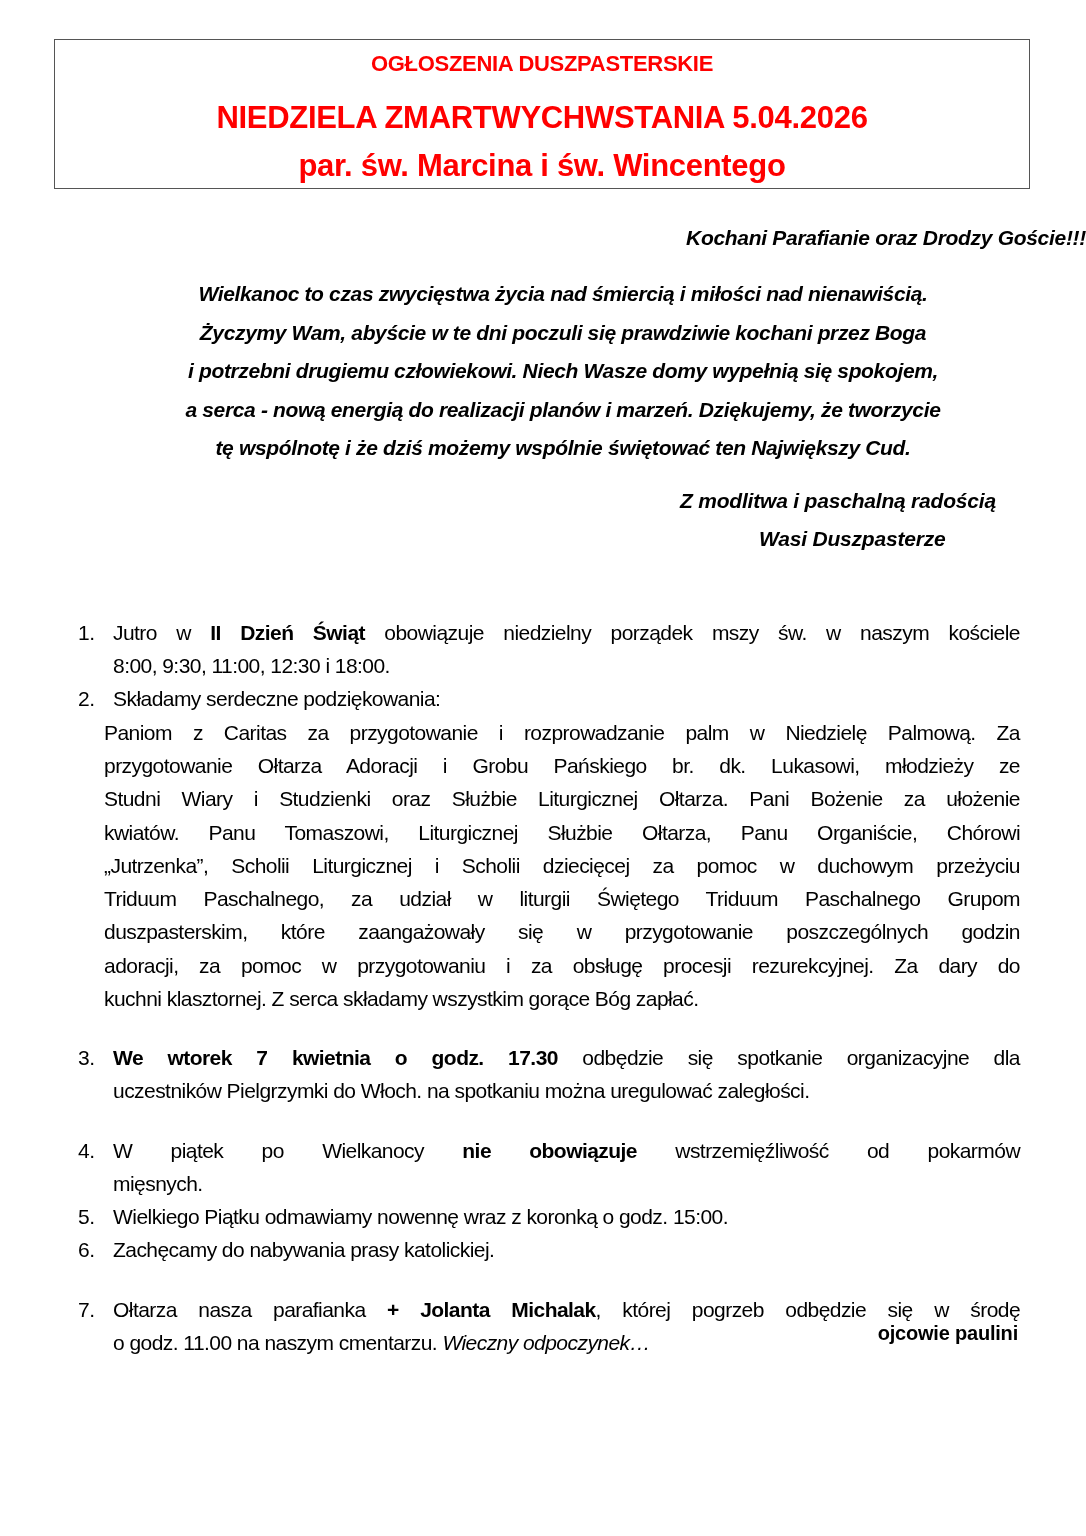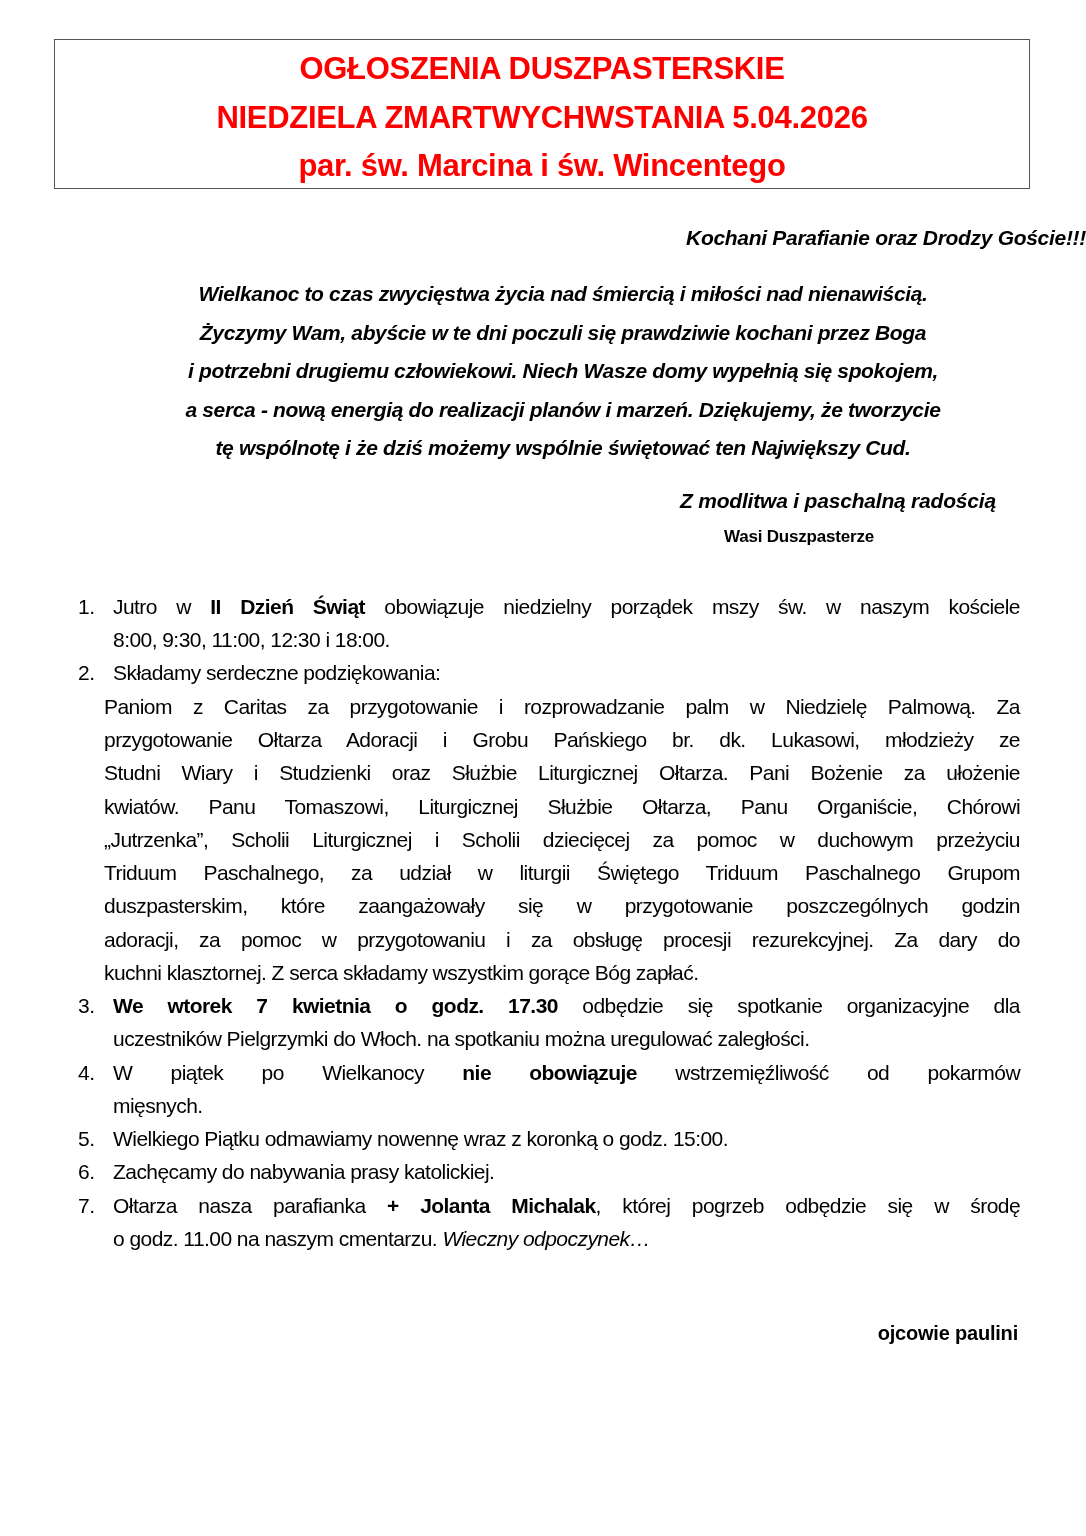--- a/index.html
+++ b/index.html
@@ -5,42 +5,42 @@
     html, body { margin: 0; padding: 0; background: #ffffff; }
     body {
       width: 1086px; height: 1536px; position: relative; overflow: hidden;
       font-family: "Liberation Sans", sans-serif; color: #000;
     }
     .title-box {
       position: absolute; left: 54px; top: 39px; width: 976px; height: 150px;
       border: 1px solid #555; box-sizing: border-box;
       text-align: center; color: #ff0000; font-weight: bold;
     }
-    .title-box .t1 { position: absolute; left: 0; right: 0; top: 11px; font-size: 31px; letter-spacing: -0.3px; }
+    .title-box .t1 { position: absolute; left: 0; right: 0; top: 11px; font-size: 22px; letter-spacing: -0.3px; }
     .title-box .t2 { position: absolute; left: 0; right: 0; top: 60px; font-size: 31px; letter-spacing: -0.3px; }
     .title-box .t3 { position: absolute; left: 0; right: 0; top: 108px; font-size: 31px; letter-spacing: -0.3px; }
 
     .greeting {
       position: absolute; left: 0; right: 0; top: 226px; text-align: right;
       font-style: italic; font-weight: bold; font-size: 21px; letter-spacing: -0.3px;
     }
     .wish {
       position: absolute; left: 90px; width: 946px; top: 275px; text-align: center;
       font-style: italic; font-weight: bold; font-size: 21px; line-height: 38.5px; letter-spacing: -0.35px;
     }
     .wish div { white-space: nowrap; }
 
     .sign1 { position: absolute; left: 650px; top: 489px; font-style: italic; font-weight: bold; font-size: 21px; letter-spacing: -0.2px; margin-left: 30px; }
-    .sign2 { position: absolute; left: 724px; top: 527px; font-weight: bold; font-size: 17px; letter-spacing: -0.2px; }
+    .sign2 { position: absolute; left: 759px; top: 527px; font-style: italic; font-weight: bold; font-size: 21px; letter-spacing: -0.2px; }
 
     .list { position: absolute; left: 78px; width: 942px; top: 590px; font-size: 21px; letter-spacing: -0.55px; }
     .li { position: relative; padding-left: 35px; line-height: 33.2px; }
     .li .num { position: absolute; left: 0; top: 0; }
     .li .line { white-space: nowrap; }
-    .li .just { text-align: justify; text-align-last: justify; white-space: normal; }
+    .li .just { text-align: justify; text-align-last: justify; white-space: normal; margin-top: 26px; }
     .thanks { padding-left: 26px; line-height: 33.3px; }
     .thanks .line { text-align: justify; text-align-last: justify; }
     .thanks .line.last { text-align-last: left; }
     b { font-weight: bold; }
     i { font-style: italic; }
 
     .footer { position: absolute; right: 68px; top: 1322px; font-weight: bold; font-size: 20px; letter-spacing: -0.2px; }
   </style>
 </head>
 <body>

